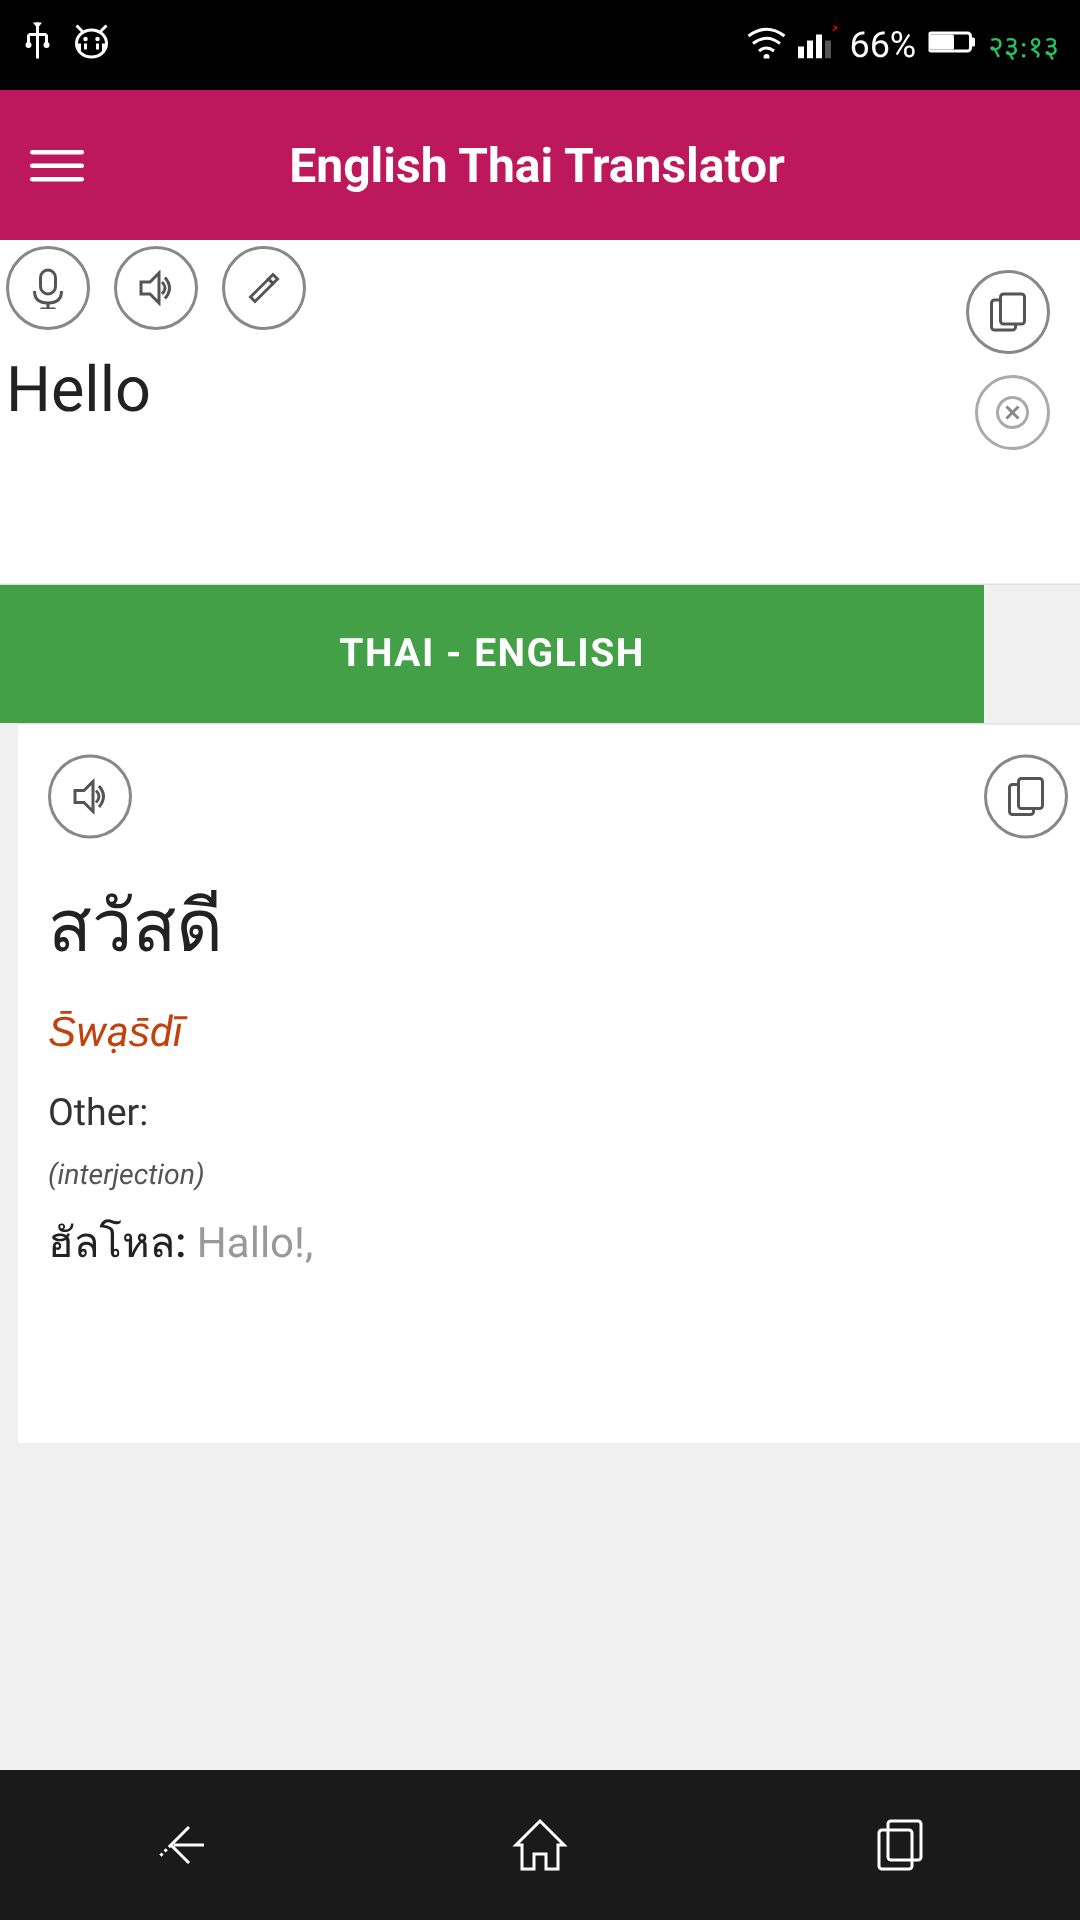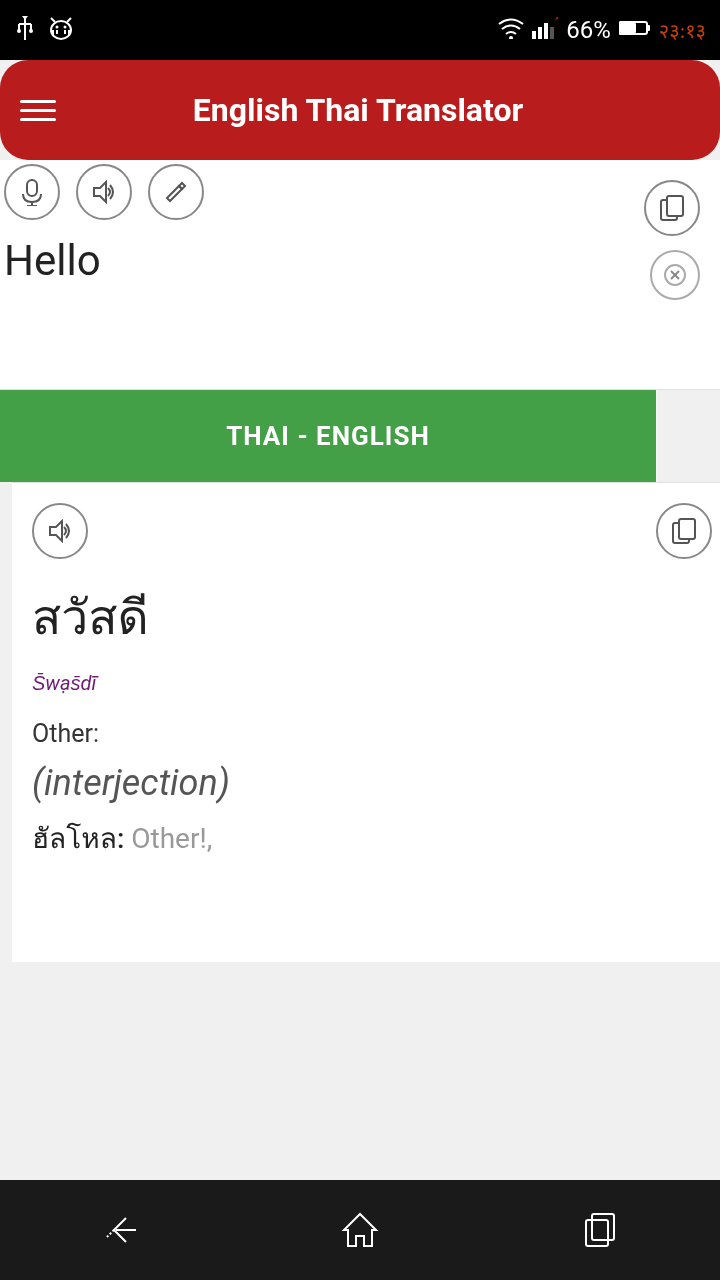--- a/index.html
+++ b/index.html
@@ -34,26 +34,25 @@
       display: flex;
       align-items: center;
       gap: 8px;
       font-size: 20px;
     }
 
     
     #header {
       width: 720px;
       height: 100px;
-      background: #b91c1c;
+      background: #be185d;
       display: flex;
       align-items: center;
       padding: 0 20px;
       gap: 16px;
-      border-radius: 28px;
     }
     .hamburger-icon {
       display: flex;
       flex-direction: column;
       gap: 6px;
       cursor: pointer;
     }
     .hamburger-icon span {
       display: block;
       width: 36px;
@@ -194,32 +193,32 @@
       font-size: 22px;
       color: #555;
     }
     .translation-main {
       font-size: 48px;
       color: #222;
       margin-bottom: 16px;
       font-weight: 500;
     }
     .transliteration {
-      font-size: 20px;
-      color: #701a75;
+      font-size: 28px;
+      color: #c2410c;
       margin-bottom: 24px;
       font-style: italic;
     }
     .other-label {
       font-size: 25px;
       color: #333;
       margin-bottom: 14px;
     }
     .other-type {
-      font-size: 36px;
+      font-size: 19px;
       color: #555;
       font-style: italic;
       margin-bottom: 14px;
     }
     .other-entry {
       font-size: 28px;
       color: #333;
       margin-bottom: 14px;
       line-height: 1.5;
     }
@@ -309,21 +308,21 @@
       </svg>
     </span>
     <span style="color:white;font-size:24px;">66%</span>
     <span>
       <svg width="32" height="18" viewBox="0 0 32 18" stroke="white" stroke-width="1.5">
         <rect x="0" y="3" width="28" height="12" rx="2" fill="none" stroke="white"></rect>
         <rect x="28" y="6" width="3" height="6" rx="1" fill="white" stroke="none"></rect>
         <rect x="1" y="4" width="16" height="10" rx="1" fill="white" stroke="none"></rect>
       </svg>
     </span>
-    <span style="color:#c2410c;font-size:20px;font-family:Liberation Serif, serif;">२३:१३</span>
+    <span style="color:#22c55e;font-size:20px;font-family:Liberation Serif, serif;">२३:१३</span>
   </div>
 </div>
 
 <div id="header">
   <div class="hamburger-icon">
     <span></span>
     <span></span>
     <span></span>
   </div>
   <div class="header-title">English Thai Translator</div>
@@ -388,21 +387,21 @@
     <svg width="26" height="28" viewBox="0 0 26 28" stroke="#555" stroke-width="2">
       <rect x="2" y="6" width="16" height="20" rx="2" fill="none"></rect>
       <rect x="8" y="2" width="16" height="20" rx="2" fill="white" stroke="#555"></rect>
     </svg>
   </div>
   <div class="translation-main">สวัสดี</div>
   <div class="transliteration">S̄wạs̄dī</div>
   <div class="other-label">Other:</div>
   <div class="other-type">(interjection)</div>
   <div class="other-entry">
-    <span class="other-entry-word">ฮัลโหล:</span><span class="other-entry-translations"> Other!,</span>
+    <span class="other-entry-word">ฮัลโหล:</span><span class="other-entry-translations"> Hallo!,</span>
   </div>
 </div>
 
 <div id="nav-bar">
   <div class="nav-btn">
     <svg width="44" height="44" viewBox="0 0 44 44" stroke="white" stroke-width="2.5" fill="none">
       <polyline points="28,10 16,22 28,34"></polyline>
       <line x1="18" y1="22" x2="38" y2="22"></line>
       <path d="M16,22 Q12,26 8,30" stroke-dasharray="2,2"></path>
     </svg>

